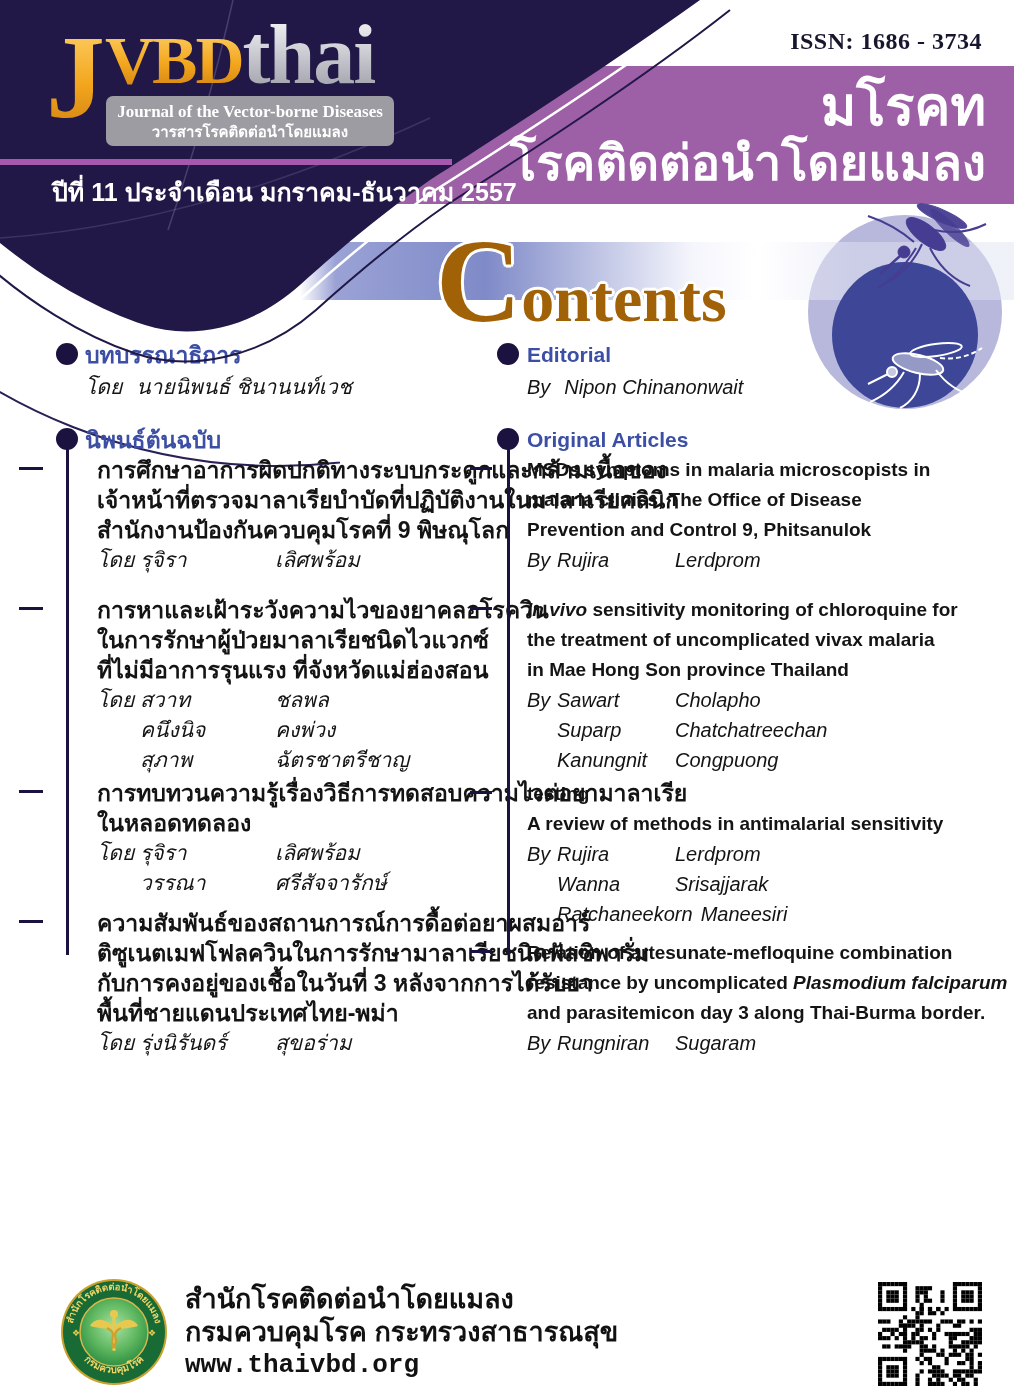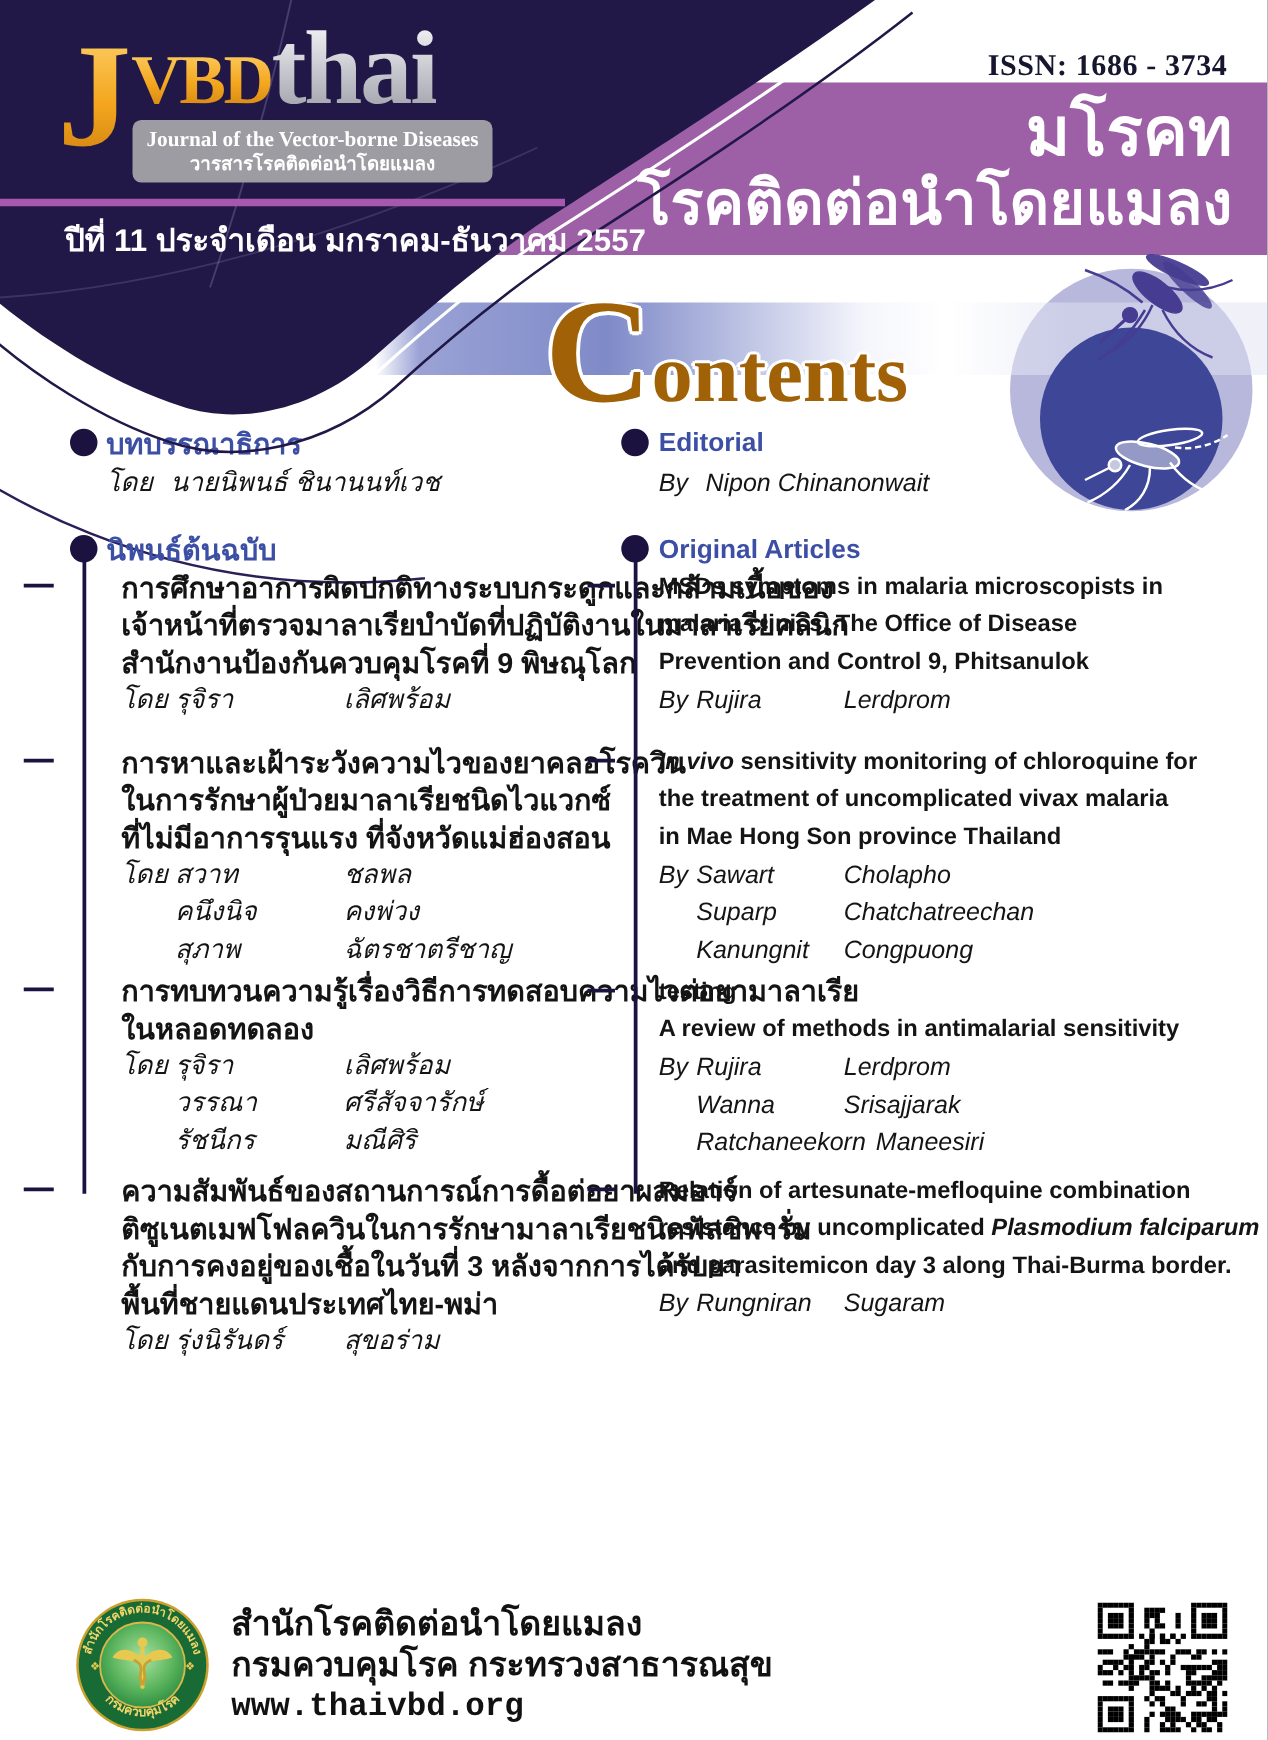--- a/index.html
+++ b/index.html
@@ -11,37 +11,37 @@
   }
   
   .banner{
     position:absolute;left:380px;top:66px;width:634px;height:138px;
     background:#9d5fa6;z-index:2;display:flex;flex-direction:column;
     justify-content:center;align-items:flex-end;padding-right:0;box-sizing:border-box;
   }
   .banner .l1{font-size:54px;font-weight:bold;color:#fff;line-height:1.05;padding-right:28px;}
   .banner .l2{font-size:49px;font-weight:bold;color:#fff;line-height:1.15;padding-right:28px;}
   .issn{
-    position:absolute;top:40px;right:32px;z-index:6;
+    position:absolute;top:28px;right:32px;z-index:6;
     font-family:"Liberation Serif","DejaVu Serif",serif;
     font-weight:bold;font-size:24px;color:#16162e;letter-spacing:.5px;
   }
   .arc-clip{position:absolute;left:0;top:0;width:340px;height:520px;overflow:hidden;z-index:0;}
   .big-arc{position:absolute;left:-282px;top:-653px;width:1120px;height:1120px;
     border:2px solid #2a2057;border-radius:50%;box-sizing:border-box;}
   .blob-svg{position:absolute;left:0;top:0;z-index:3;}
   .blob-content{position:absolute;left:0;top:0;width:760px;height:380px;z-index:5;}
   .logo{position:absolute;left:46px;top:6px;white-space:nowrap;}
   .logo .j{
     font-family:"Liberation Serif","DejaVu Serif",serif;font-weight:bold;font-size:118px;
     background:linear-gradient(180deg,#ffd977 0%,#f3a61d 55%,#c97a10 100%);
     -webkit-background-clip:text;background-clip:text;color:transparent;vertical-align:-34px;
   }
   .logo .vbd{
-    font-family:"Liberation Serif","DejaVu Serif",serif;font-weight:bold;font-size:56px;
+    font-family:"Liberation Serif","DejaVu Serif",serif;font-weight:bold;font-size:68px;
     background:linear-gradient(180deg,#ffd977 0%,#f3a61d 55%,#c97a10 100%);
     -webkit-background-clip:text;background-clip:text;color:transparent;letter-spacing:-2px;text-align:right;
   }
   .logo .thai{
     font-family:"Liberation Serif","DejaVu Serif",serif;font-weight:bold;font-size:84px;
     background:linear-gradient(180deg,#ffffff 0%,#cfd0d6 45%,#93949e 100%);
     -webkit-background-clip:text;background-clip:text;color:transparent;letter-spacing:-2px;
   }
   .tagline-box{
     position:absolute;left:106px;top:96px;width:288px;height:50px;border-radius:7px;
@@ -236,25 +236,20 @@
           <div class="authors">
             <div class="a-row">
               <span class="lbl">โดย</span>
               <span class="fn">รุจิรา</span>
               <span>เลิศพร้อม</span>
             </div>
             <div class="a-row cont">
               <span class="lbl">โดย</span>
               <span class="fn">วรรณา</span>
               <span>ศรีสัจจารักษ์</span>
-            </div>
-            <div class="a-row cont">
-              <span class="lbl">โดย</span>
-              <span class="fn">รัชนีกร</span>
-              <span>มณีศิริ</span>
             </div>
           </div>
         </div>
         <div class="item m10">
           <div class="t-line"><span>ความสัมพันธ์ของสถานการณ์การดื้อต่อยาผสมอาร์</span></div>
           <div class="t-line"><span>ติซูเนตเมฟโฟลควินในการรักษามาลาเรียชนิดฟัลซิพารั่ม</span></div>
           <div class="t-line"><span>กับการคงอยู่ของเชื้อในวันที่ 3 หลังจากการได้รับยา</span></div>
           <div class="t-line"><span>พื้นที่ชายแดนประเทศไทย-พม่า</span></div>
           <div class="authors">
             <div class="a-row">

